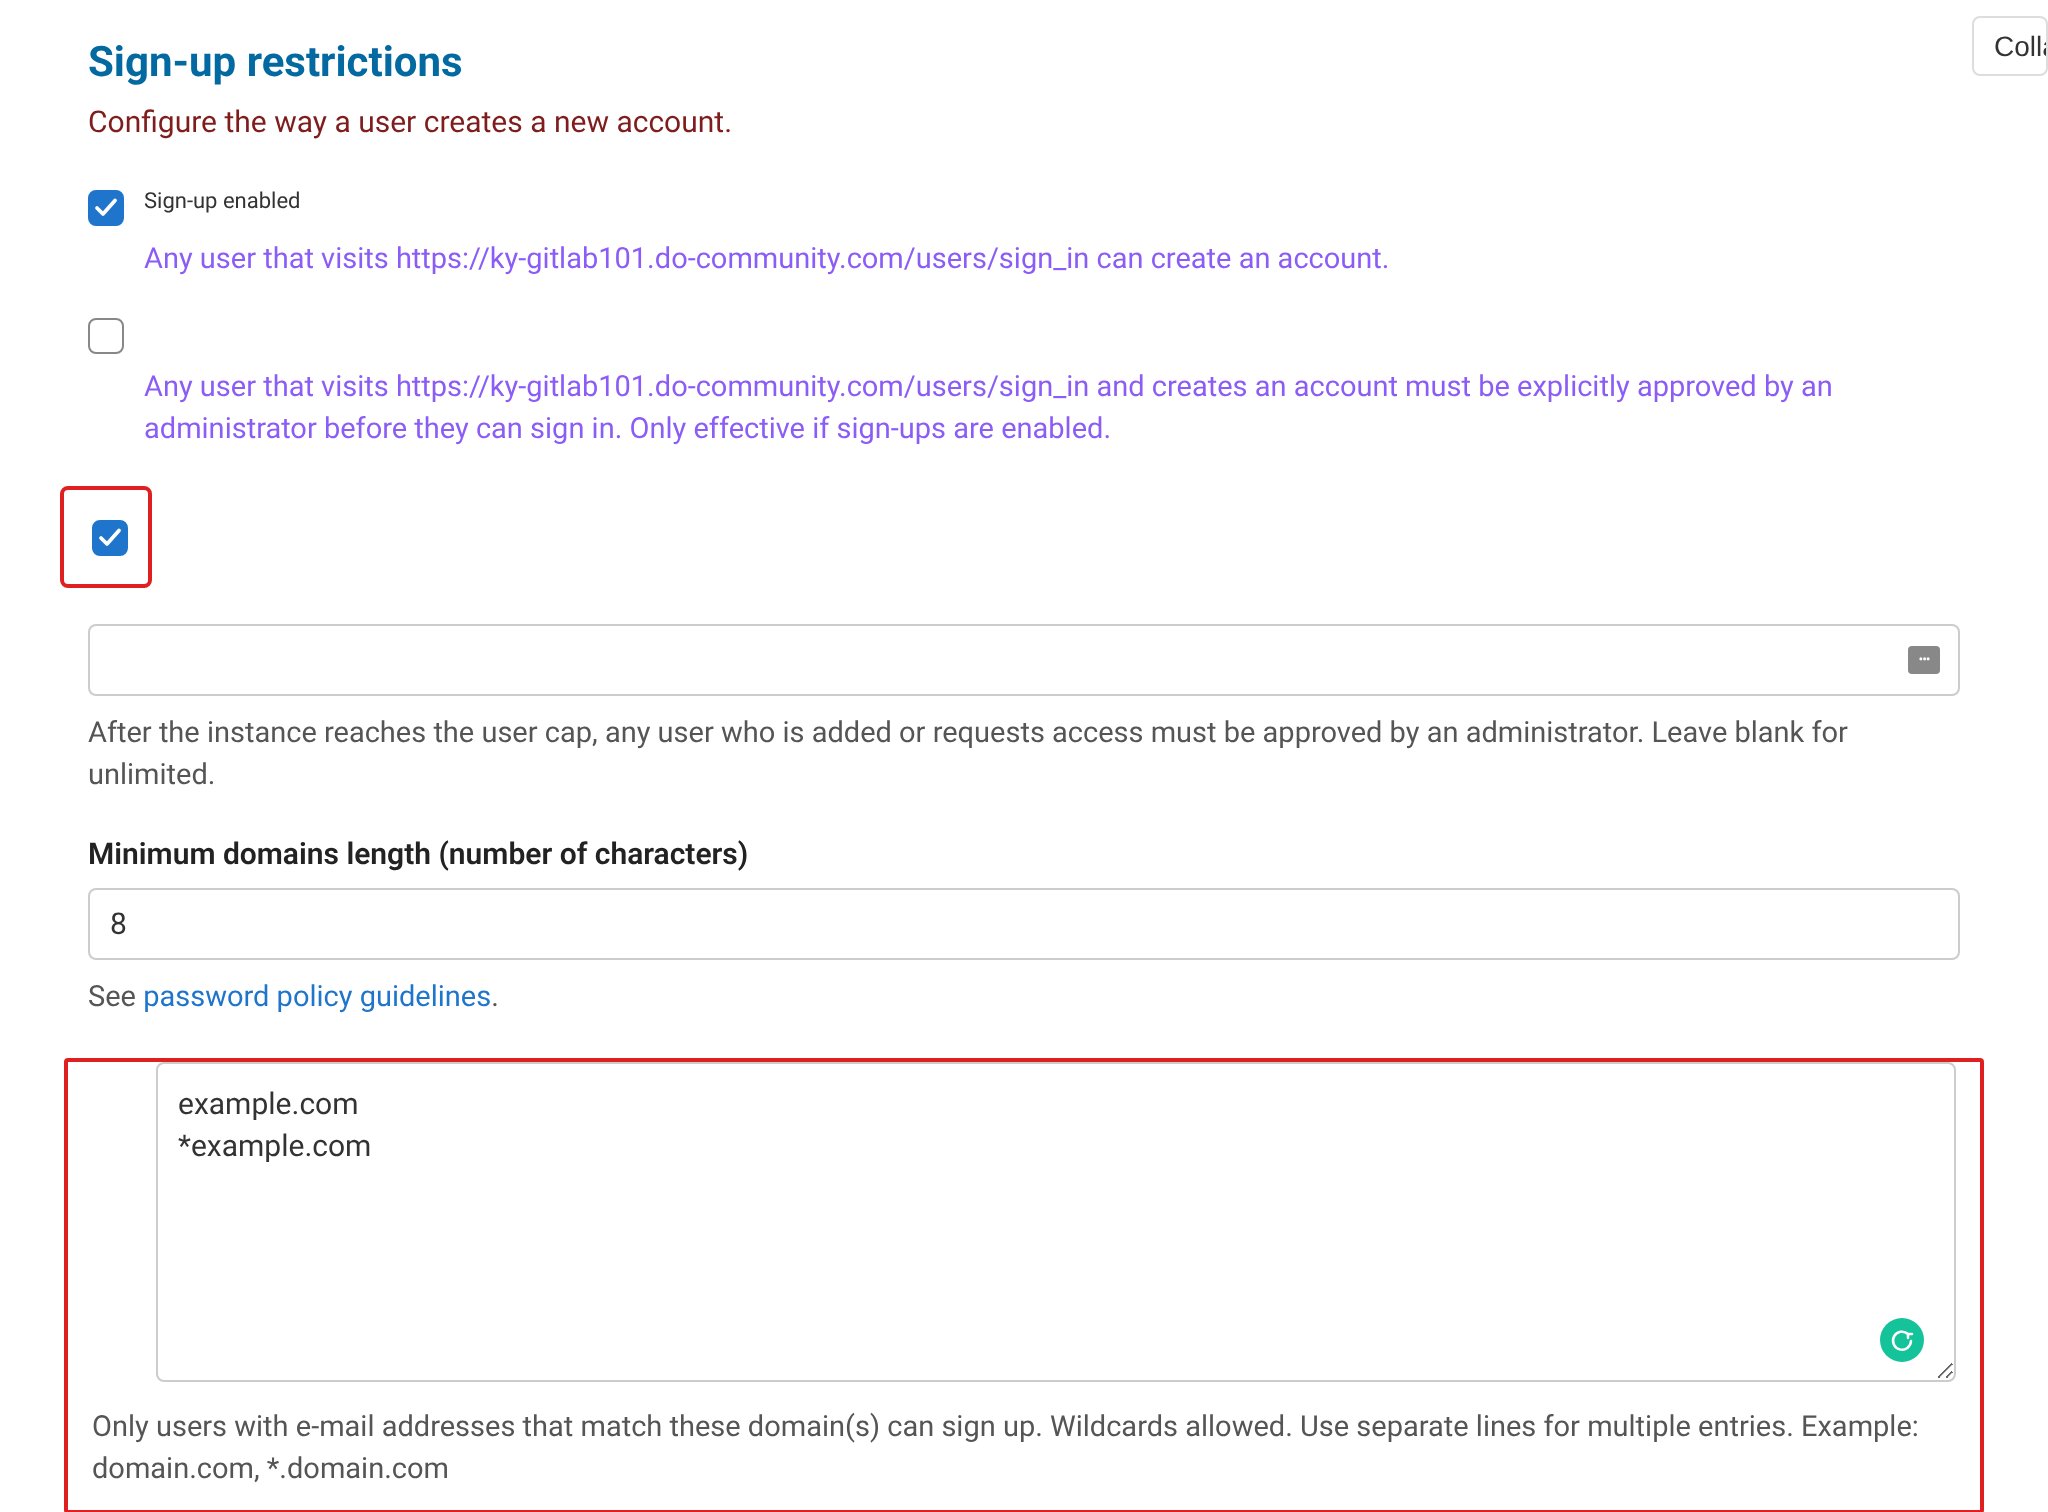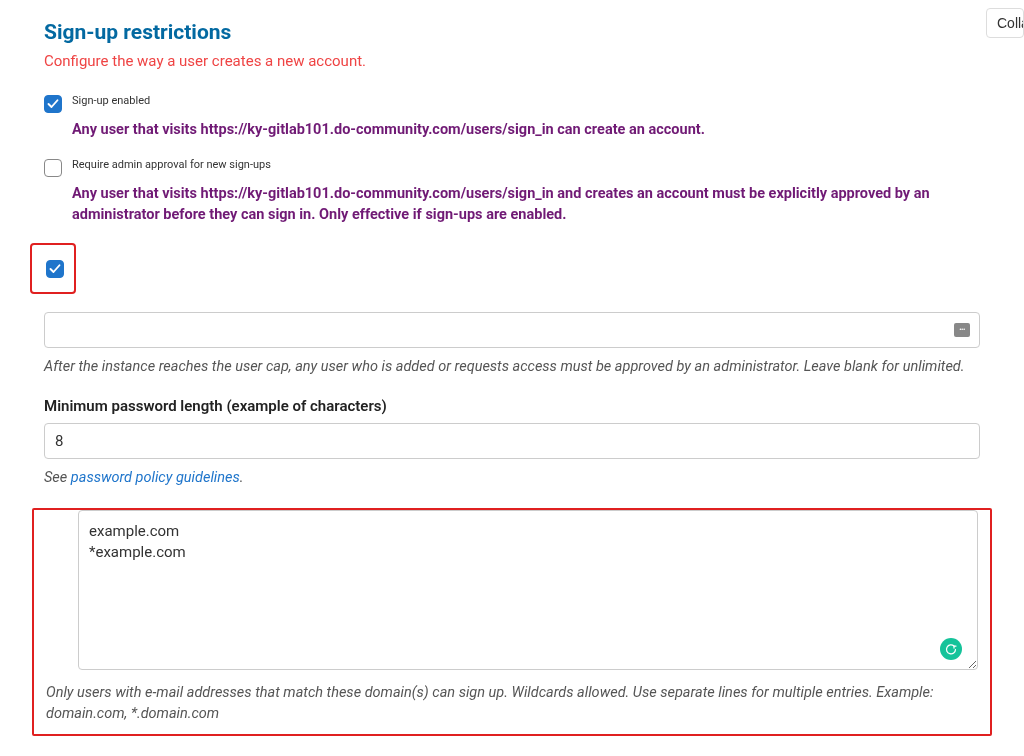--- a/index.html
+++ b/index.html
@@ -11,21 +11,21 @@
       width: 1024px;
     }
     .section-title {
       font-size: 21px;
       font-weight: 700;
       color: #0369a1;
       margin-bottom: 8px;
     }
     .section-subtitle {
       font-size: 15px;
-      color: #ef4444;
+      color: #7f1d1d;
       margin-bottom: 24px;
     }
     .top-right-btn {
       position: absolute;
       top: 8px;
       right: 0;
       padding: 6px 10px;
       border: 1px solid #ddd;
       border-radius: 4px;
       background: #fff;
@@ -61,24 +61,23 @@
       border-color: #1f75cb;
     }
     .checkbox-visual.checked svg { display: block; }
     .checkbox-visual svg { display: none; width: 12px; height: 12px; }
     .checkbox-label {
       font-size: 11px;
       color: #333;
     }
     .checkbox-help {
       font-size: 14.5px;
-      color: #701a75;
+      color: #8b5cf6;
       padding-left: 28px;
       line-height: 1.45;
-      font-weight: bold;
     }
     .highlight-red {
       border: 2px solid #e02020;
       border-radius: 4px;
       padding: 14px 10px 14px 14px;
       display: inline-block;
       margin-left: -14px;
       margin-bottom: 18px;
     }
     .highlight-red-block {
@@ -127,21 +126,20 @@
       color: #fff;
       font-size: 7px;
       letter-spacing: -0.5px;
       line-height: 1;
     }
     .field-help {
       font-size: 14.5px;
       color: #555;
       line-height: 1.45;
       margin-bottom: 20px;
-      font-style: italic;
     }
     .link {
       color: #1f75cb;
       text-decoration: none;
       cursor: pointer;
     }
     .textarea {
       width: 100%;
       border: 1px solid #ccc;
       border-radius: 4px;
@@ -192,21 +190,20 @@
     <span class="checkbox-label">Sign-up enabled</span>
   </div>
   <div class="checkbox-help">Any user that visits https://ky-gitlab101.do-community.com/users/sign_in can create an account.</div>
 </div>
 
 <div class="checkbox-group">
   <div class="checkbox-row">
     <span class="checkbox-visual">
       
     </span>
-    <span class="checkbox-label">Require admin approval for new sign-ups</span>
   </div>
   <div class="checkbox-help">Any user that visits https://ky-gitlab101.do-community.com/users/sign_in and creates an account must be explicitly approved by an administrator before they can sign in. Only effective if sign-ups are enabled.</div>
 </div>
 
 <div class="highlight-red">
   <div class="checkbox-row" style="margin-bottom:0;">
     <span class="checkbox-visual checked">
       <svg viewBox="0 0 16 16">
           <path d="M2 8 L6 12 L14 3" stroke="#fff" stroke-width="2.5" fill="none" stroke-linecap="round" stroke-linejoin="round"></path>
         </svg>
@@ -216,21 +213,21 @@
 
 <div>
   <div class="input-wrapper">
     <input class="text-input" type="text" value="" style="">
     <span class="input-suffix-icon"></span>
   </div>
   <p class="field-help">After the instance reaches the user cap, any user who is added or requests access must be approved by an administrator. Leave blank for unlimited.</p>
 </div>
 
 <div>
-  <label class="field-label">Minimum password length (example of characters)</label>
+  <label class="field-label">Minimum domains length (number of characters)</label>
   <div class="input-wrapper">
     <input class="text-input" type="text" value="8" style="">
   </div>
   <p class="field-help">
     <span>See </span><a class="link">password policy guidelines</a><span>.</span>
   </p>
 </div>
 
 <div class="highlight-red-block">
   <div class="textarea-wrapper">

